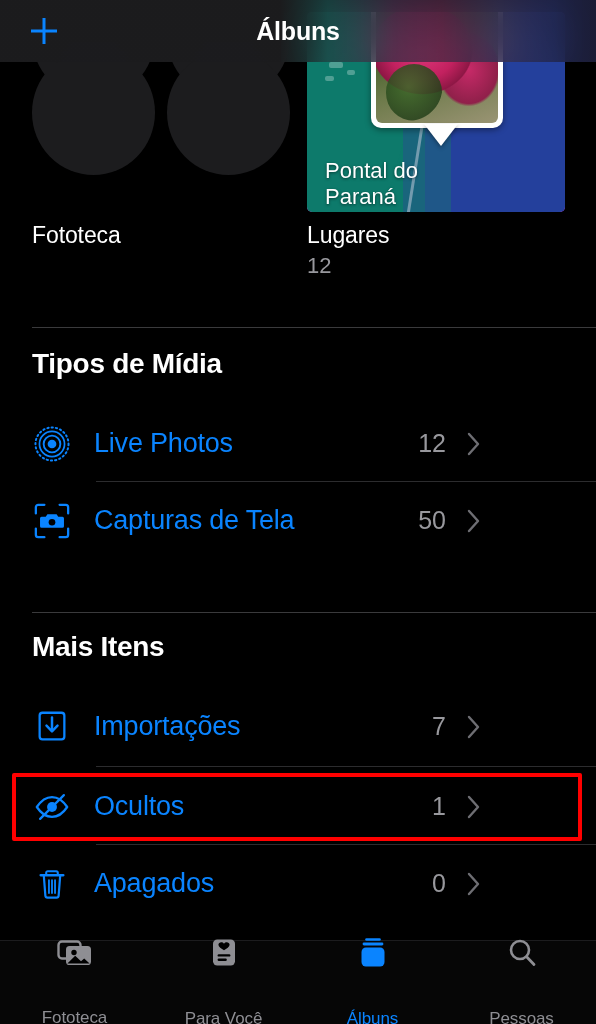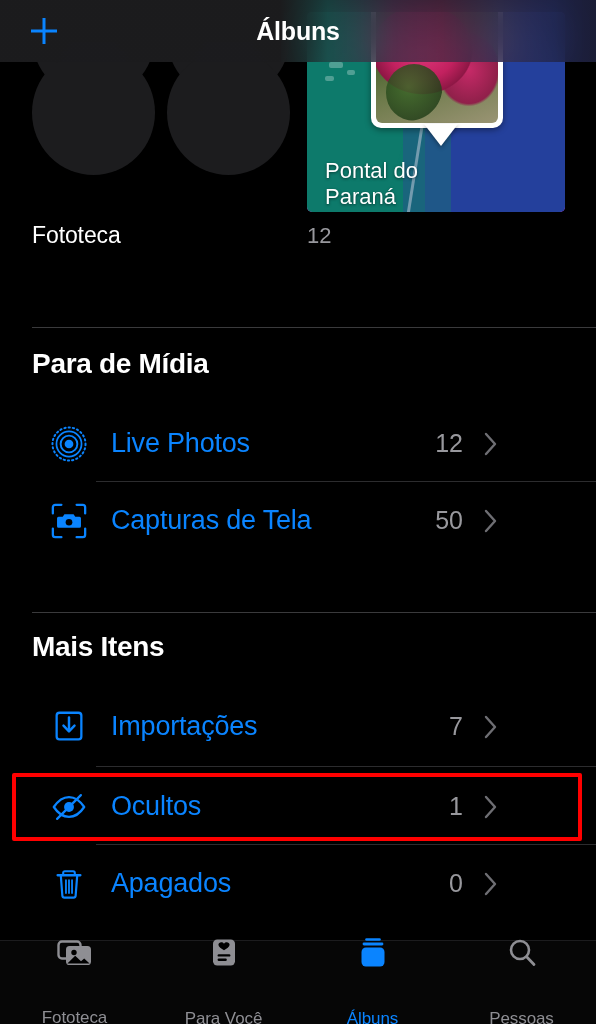--- a/index.html
+++ b/index.html
@@ -228,21 +228,21 @@
     left: 32px;
     color: #fff;
     font-size: 28px;
     font-weight: bold;
     letter-spacing: -0.3px;
   }
 
   
   .list-row {
     position: absolute;
-    left: 17px;
+    left: 0;
     width: 510px;
     height: 77px;
     display: flex;
     align-items: center;
     cursor: pointer;
   }
   .row-icon {
     position: absolute;
     left: 30px;
     width: 44px; height: 44px;
@@ -351,27 +351,28 @@
           <div class="map-speck" style="left:40px; top:58px; width:8px; height:5px;"></div>
           <div class="map-speck" style="left:18px; top:64px; width:9px; height:5px;"></div>
           <div class="map-pin">
             <div class="map-pin-inner"></div>
           </div>
           <div class="map-pin-tail"></div>
           <div class="map-label">Pontal do
 Paraná</div>
         </div>
         <div class="album-caption">
+          <div class="album-title">Lugares</div>
           <div class="album-count">12</div>
         </div>
       </div>
     </div>
 
     <div class="section-rule" style="top:327px;"></div>
-    <div class="section-heading" style="top:348px;">Para de Mídia</div>
+    <div class="section-heading" style="top:348px;">Tipos de Mídia</div>
 
     <div class="list-row" style="top:405px;">
       <span class="row-icon">
         <svg width="38" height="38" viewBox="0 0 40 40">
           <circle cx="20" cy="20" r="4.6" fill="#0a84ff"></circle>
           <circle cx="20" cy="20" r="8.8" fill="none" stroke="#0a84ff" stroke-width="2"></circle>
           <circle cx="20" cy="20" r="13.2" fill="none" stroke="#0a84ff" stroke-width="1.8"></circle>
           <circle cx="20" cy="20" r="17.4" fill="none" stroke="#0a84ff" stroke-width="2.1" stroke-dasharray="1.4 3.1" stroke-linecap="round"></circle>
         </svg>
       </span>

